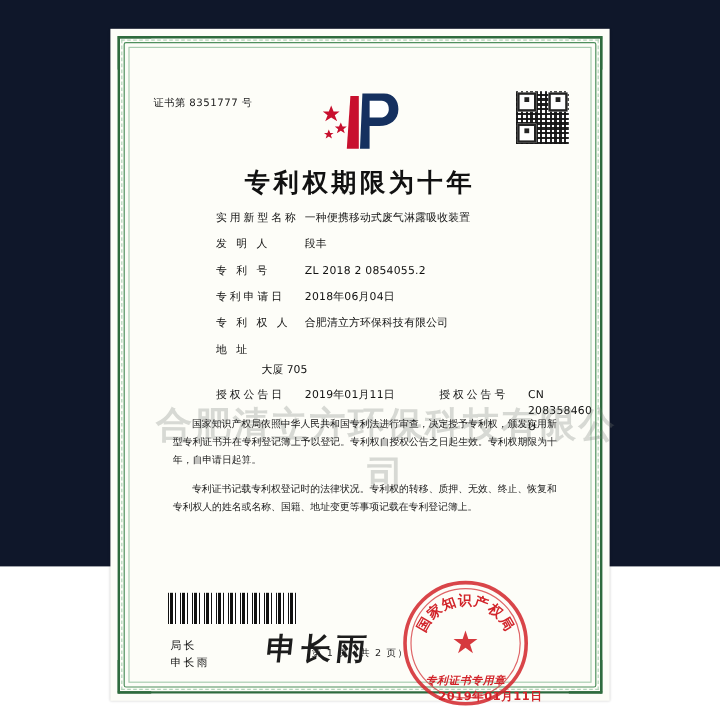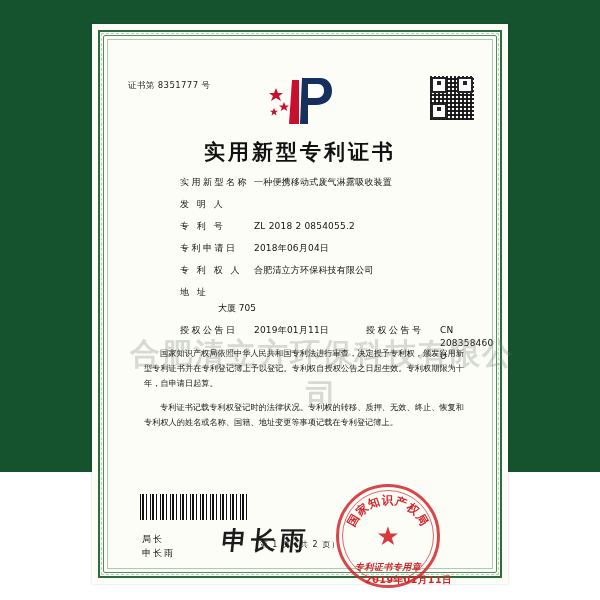--- a/index.html
+++ b/index.html
@@ -12,21 +12,21 @@
     height: 600px;
     overflow: hidden;
     font-family: "DejaVu Sans", "Liberation Sans", sans-serif;
   }
 
   
   .page {
     position: relative;
     width: 600px;
     height: 472px;
-    background: #14532d;
+    background: #0f172a;
   }
   .cert {
     position: absolute;
     left: 92px;
     top: 24px;
     width: 416px;
     height: 560px;
     background: #fdfdf8;
     box-shadow: 0 0 2px rgba(0,0,0,0.18);
   }
@@ -358,31 +358,32 @@
         <svg viewBox="0 0 76 54" width="76" height="54" aria-hidden="true">
           <path d="M40 4 L58 4 C66 4 70 10 70 17 C70 26 63 31 54 31 L46 31 L46 50 L38 50 Z" fill="#15305f"></path>
           <path d="M46 10 L56 10 C60 10 62 13 62 17 C62 21 59 24 55 24 L46 24 Z" fill="#ffffff"></path>
           <path d="M30 6 L37 6 L37 50 L27 50 Z" fill="#c8102e"></path>
           <polygon points="14,14 16,19 21,19 17,22 19,27 14,24 9,27 11,22 7,19 12,19" fill="#c8102e"></polygon>
           <polygon points="22,28 23.5,31.5 27,31.5 24.2,33.7 25.3,37 22,35 18.7,37 19.8,33.7 17,31.5 20.5,31.5" fill="#c8102e"></polygon>
           <polygon points="12,34 13.2,36.8 16,36.8 13.7,38.6 14.6,41.4 12,39.7 9.4,41.4 10.3,38.6 8,36.8 10.8,36.8" fill="#c8102e"></polygon>
         </svg>
       </div>
 
-      <div class="title">实用新型专利证书</div>
+      <div class="title">专利权期限为十年</div>
 
       <div class="fields">
 
         <div class="row">
           <div class="lbl">实用新型名称</div>
           <div class="val">一种便携移动式废气淋露吸收装置</div>
         </div>
 
         <div class="row">
           <div class="lbl">发 明 人</div>
+          <div class="val">段丰</div>
         </div>
 
         <div class="row">
           <div class="lbl">专 利 号</div>
           <div class="val">ZL 2018 2 0854055.2</div>
         </div>
 
         <div class="row">
           <div class="lbl">专利申请日</div>
           <div class="val">2018年06月04日</div>

